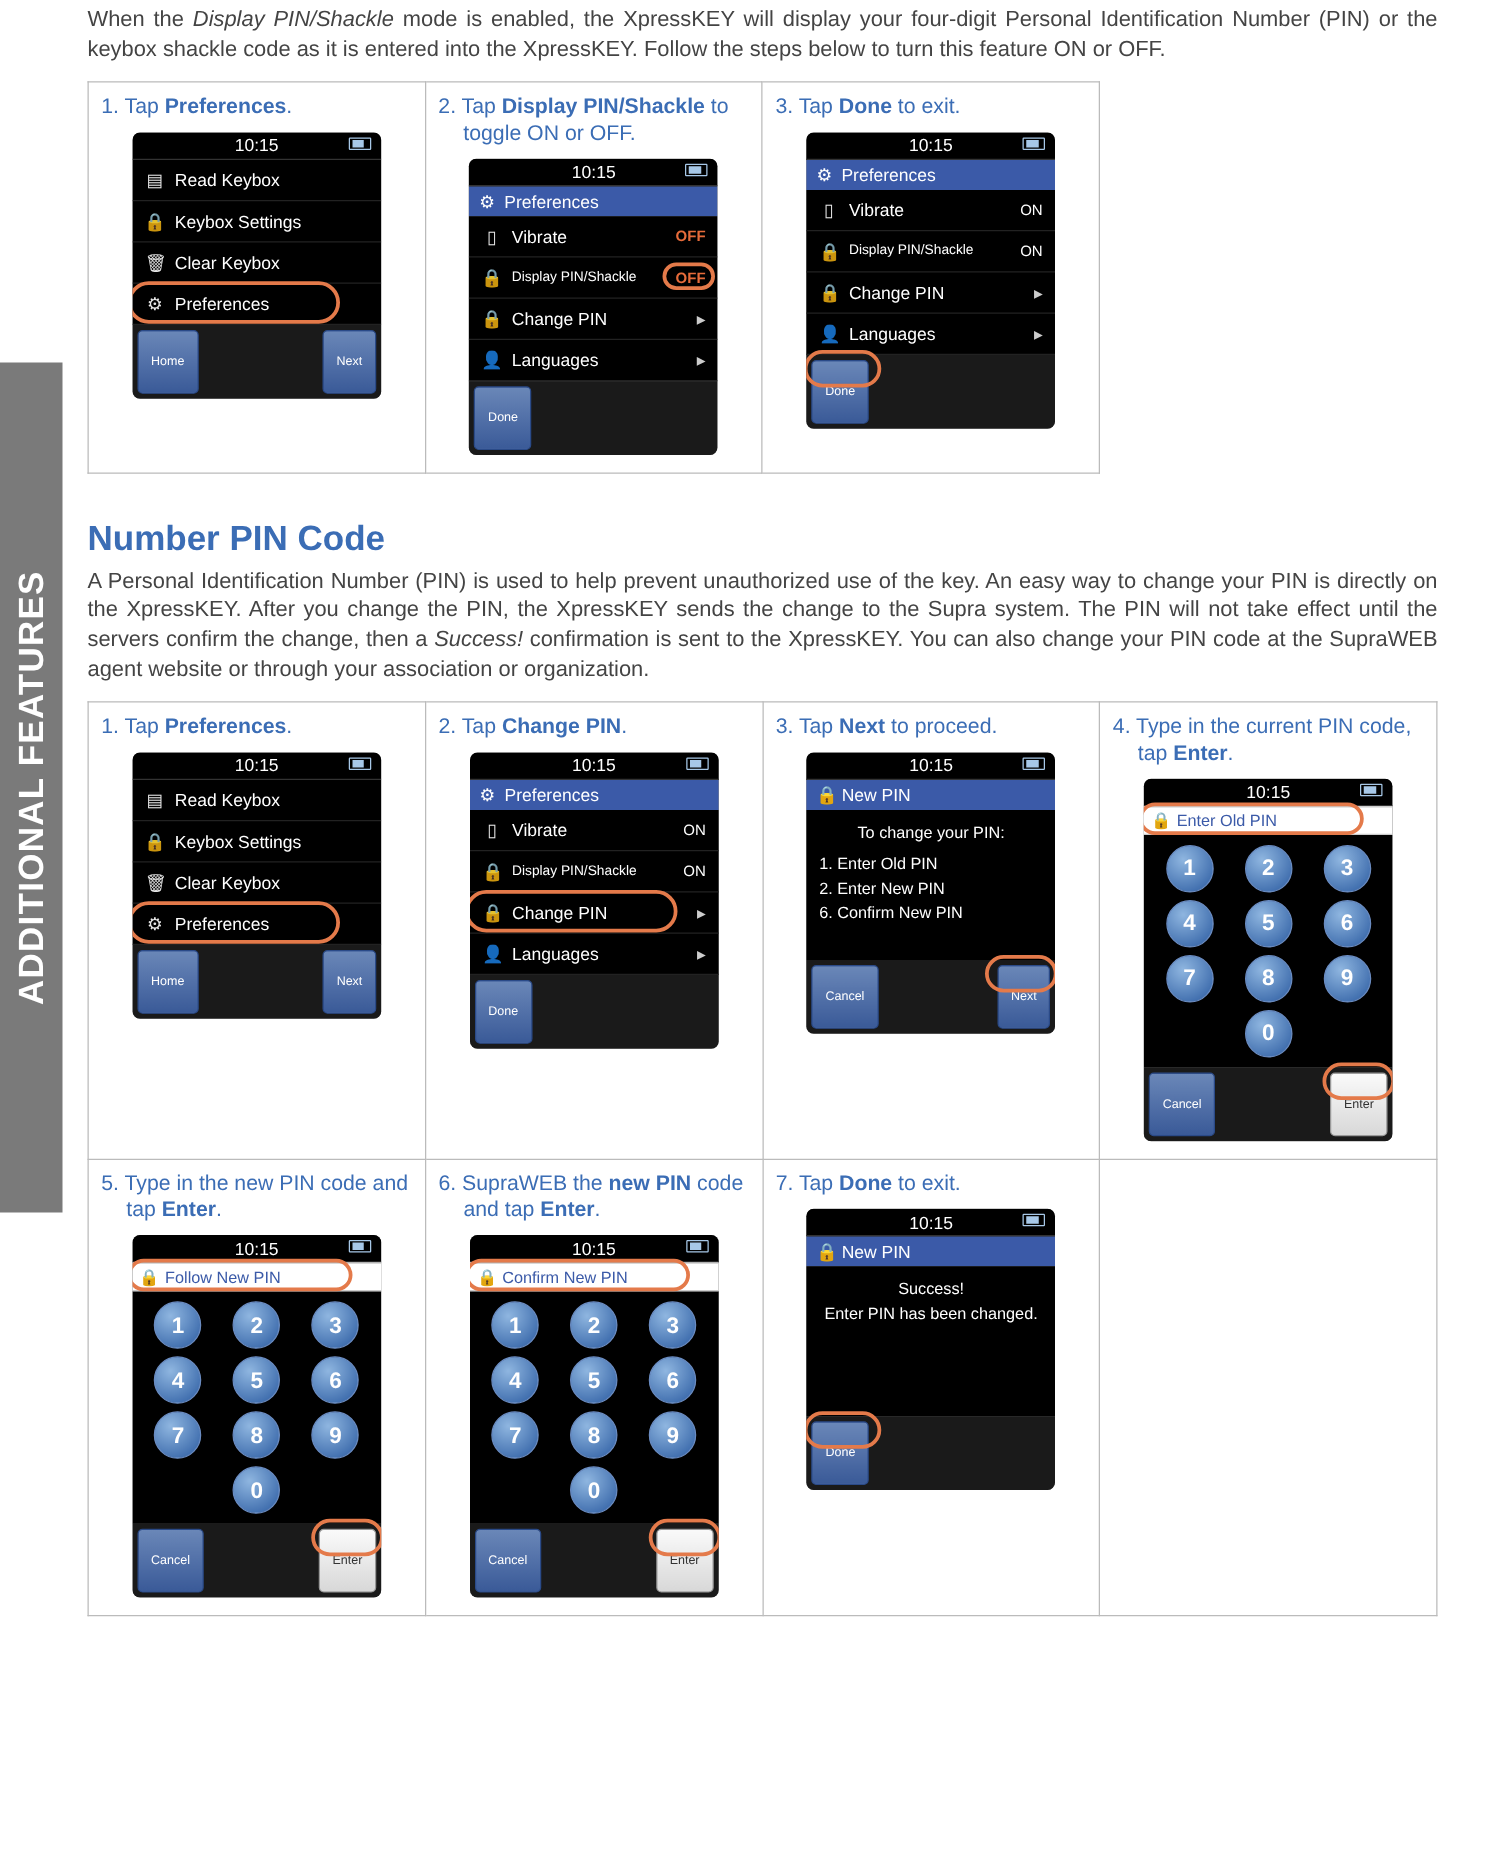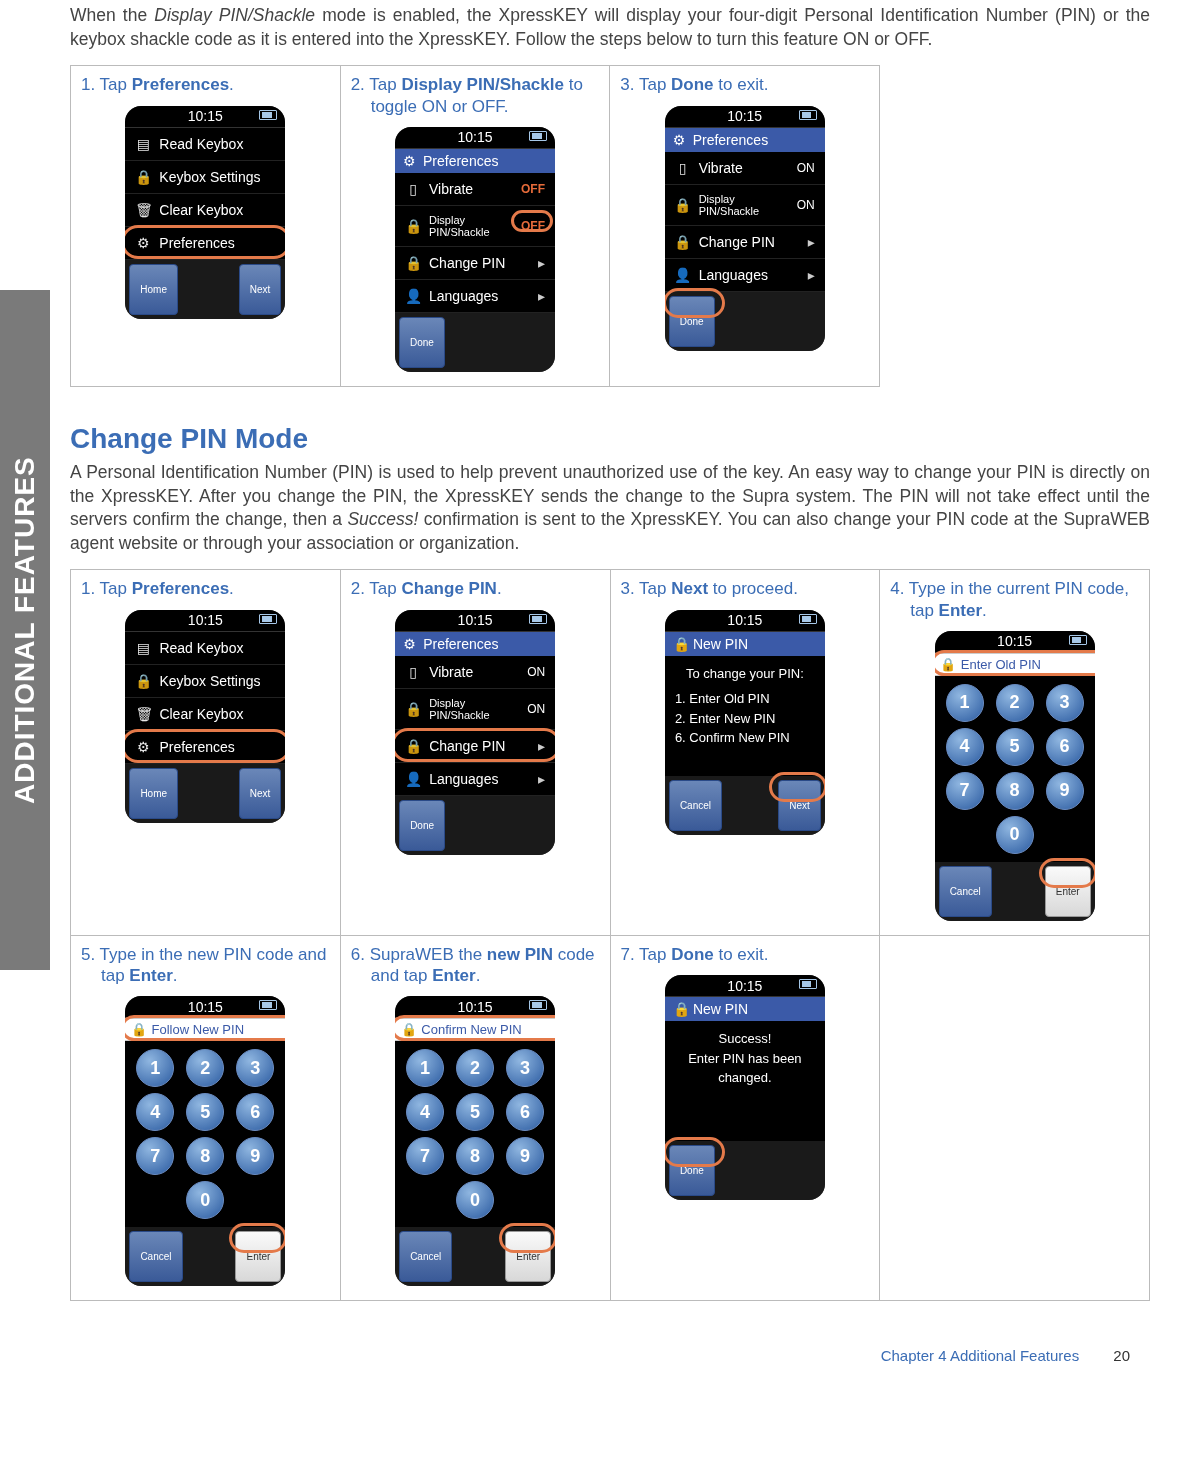--- a/index.html
+++ b/index.html
@@ -72,23 +72,23 @@
     font-size: 17px;
     margin: 0 0 10px 0;
     line-height: 1.25;
     padding-left: 20px;
     text-indent: -20px;
   }
   .step-caption .bold { font-weight: bold; }
 
   
   .phone {
-    width: 160px;
+    width: 199px;
     background: #737373;
-    border-radius: 16px;
+    border-radius: 6px;
     margin: 0 auto;
     color: #fff;
     font-size: 13px;
     overflow: hidden;
     position: relative;
   }
   .phone .statusbar {
     display: flex;
     justify-content: center;
     align-items: center;
@@ -336,21 +336,21 @@
           <div class="bottombar" style="position:relative;">
             <span class="btn">Done</span>
             <span class="circle-highlight" style="left:-2px;top:-4px;width:62px;height:30px;"></span>
           </div>
         </div>
       </td>
     </tr>
   </tbody>
     </table>
 
-  <h1 class="section-title">Change PIN Mode</h1>
+  <h1 class="section-title">Number PIN Code</h1>
   <p class="body-text">
     <span>A Personal Identification Number (PIN) is used to help prevent unauthorized use of the key.  An easy way to change your PIN is directly on the XpressKEY.  After you change the PIN, the XpressKEY sends the change to the Supra system.  The PIN will not take effect until the servers confirm the change, then a </span><span class="italic">Success!</span><span> confirmation is sent to the XpressKEY.  You can also change your PIN code at the SupraWEB agent website or through your association or organization.</span>
   </p>
 
 
   <table class="steps">
     <tbody>
         <tr>
 
       <td>
@@ -579,18 +579,14 @@
             <span class="btn">Done</span>
             <span class="circle-highlight" style="left:-2px;top:-4px;width:62px;height:30px;"></span>
           </div>
         </div>
       </td>
       <td></td>
     </tr>
   </tbody>
     </table>
 
-  <div class="footer">
-    <span class="chap">Chapter 4   Additional Features</span>
-    <span class="pg">20</span>
-  </div>
 
 </div>
 
 </body></html>

